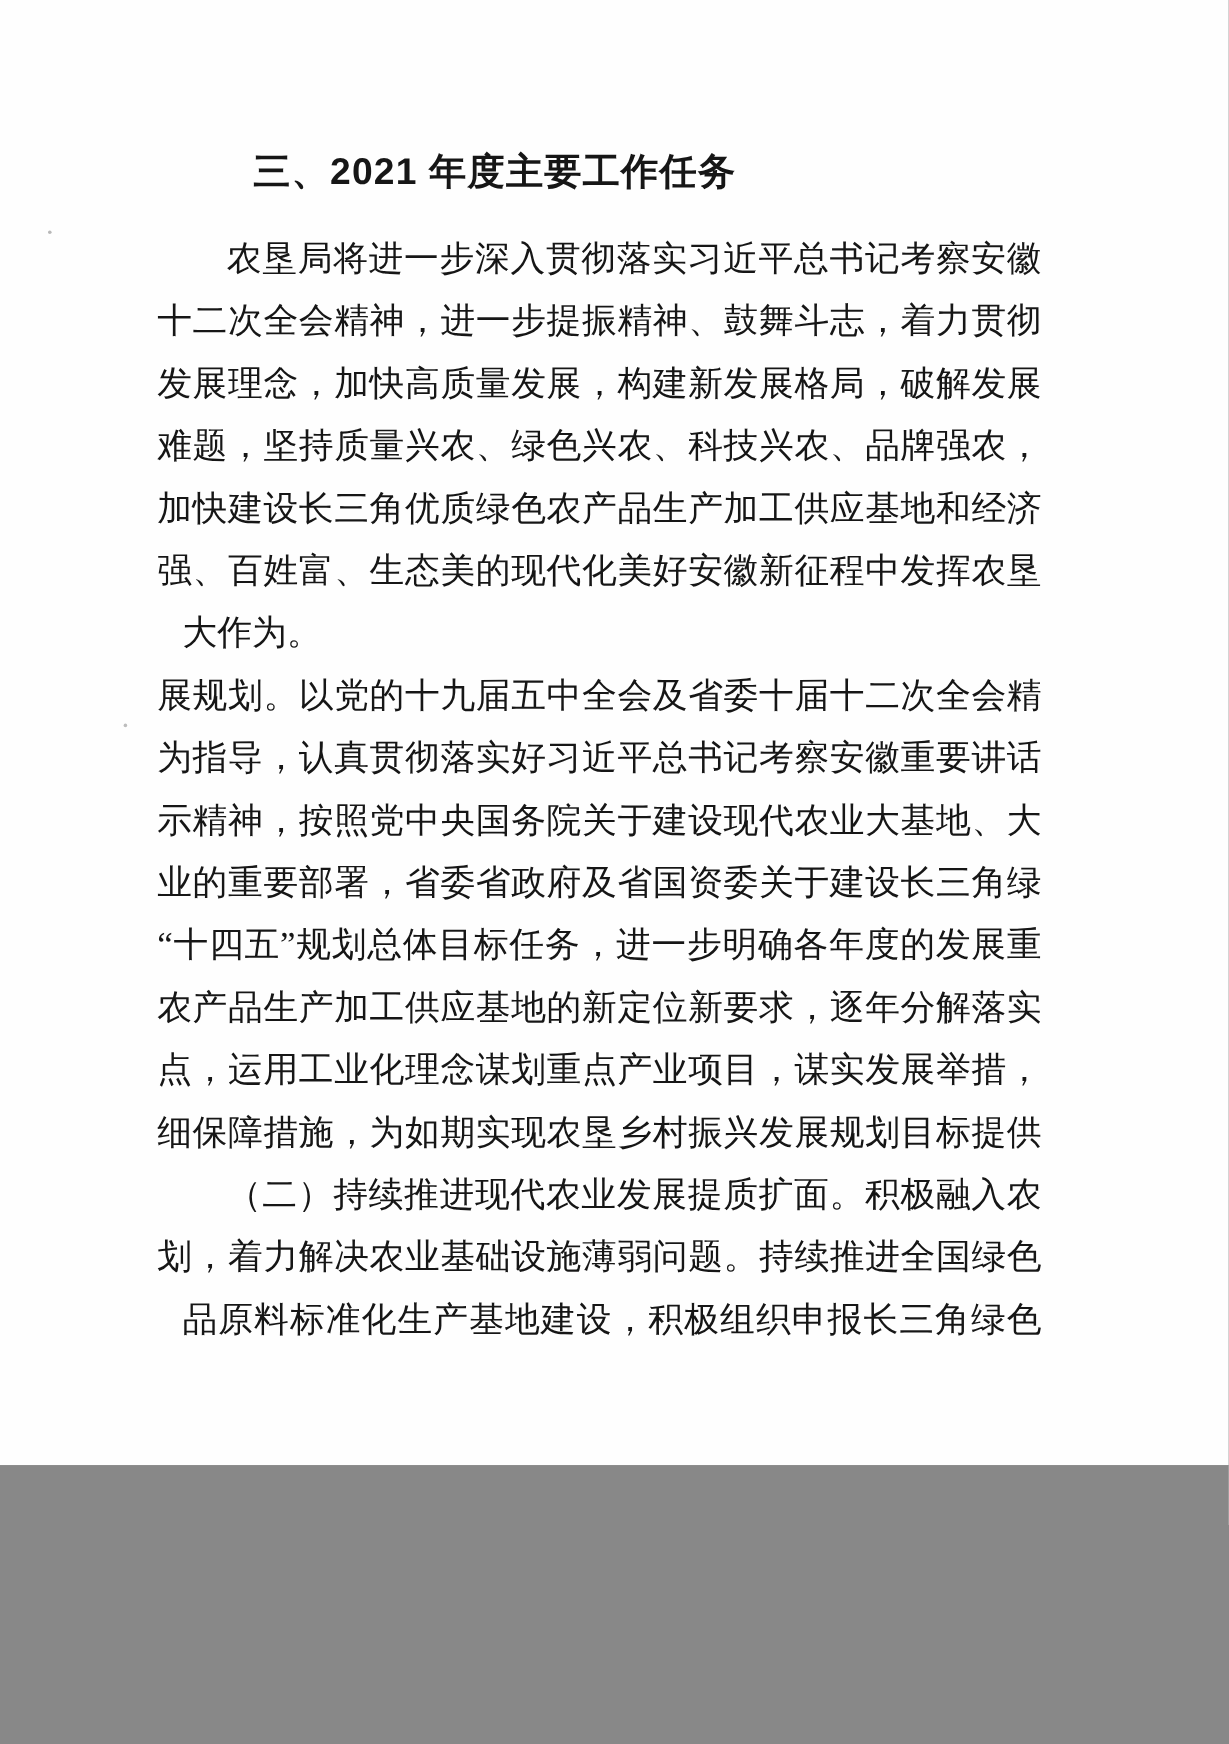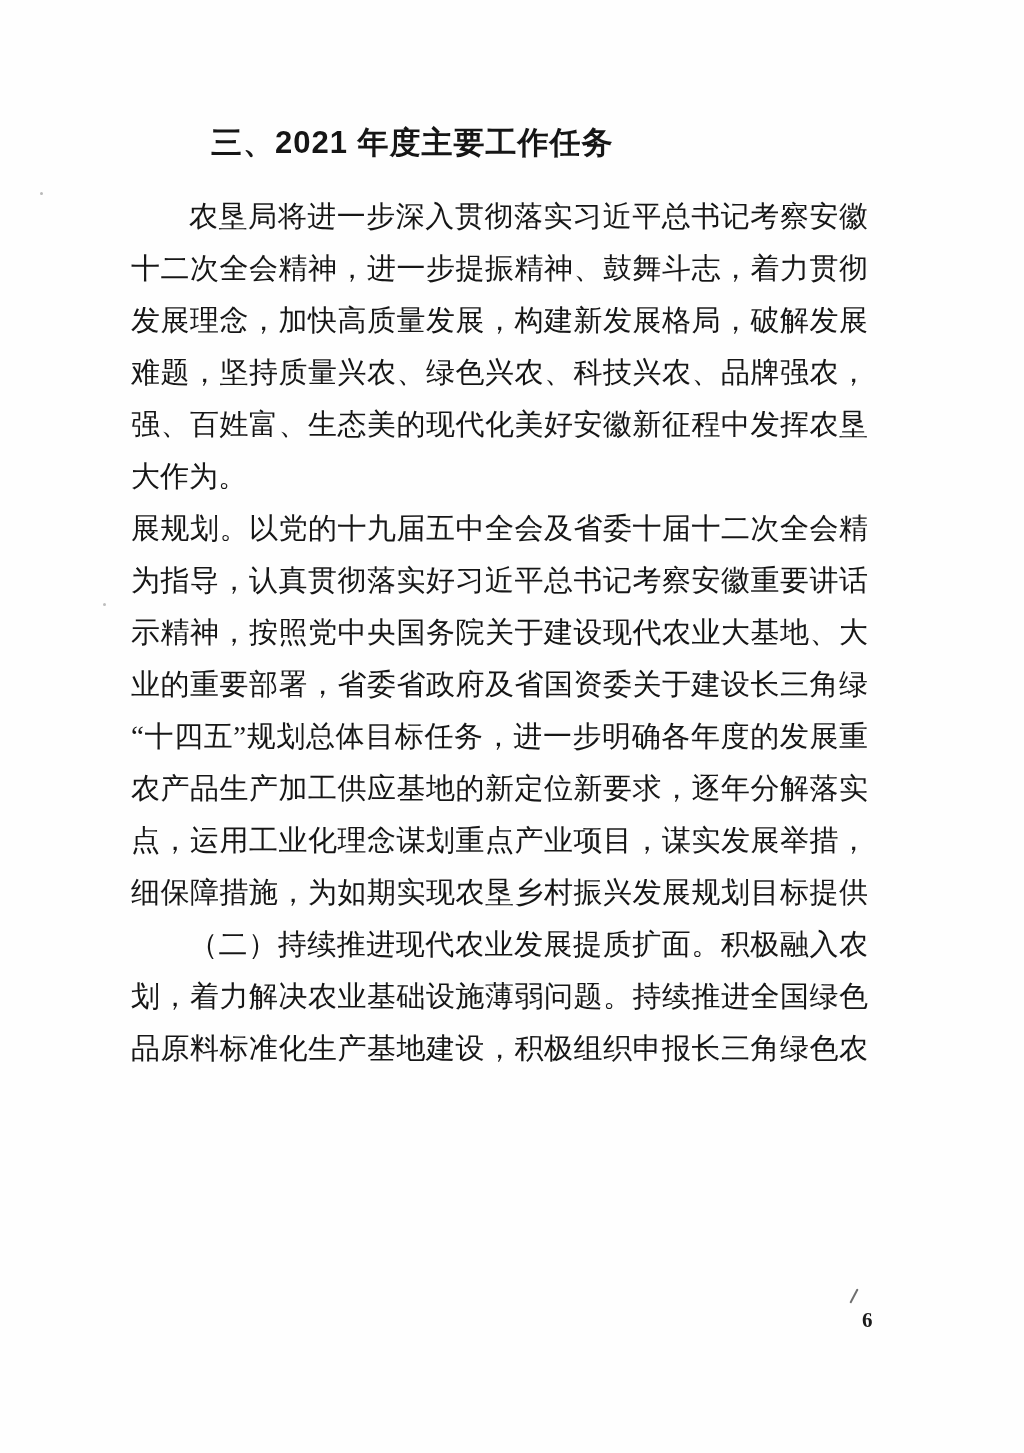--- a/index.html
+++ b/index.html
@@ -3,21 +3,21 @@
 <meta charset="utf-8">
 <style>
   html, body {
     margin: 0;
     padding: 0;
     background: #888;
   }
   .page {
     position: relative;
     width: 1024px;
-    height: 1453px;
+    height: 1221px;
     margin: 0 auto;
     background: #fefefe;
     color: #161616;
     font-family: "Liberation Serif", "DejaVu Serif", serif;
     overflow: hidden;
   }
   .doc-heading {
     position: absolute;
     left: 145px;
     top: 117px;
@@ -41,21 +41,21 @@
   .para { margin: 0; padding: 0; }
   .pline {
     height: 52px;
     line-height: 52px;
     font-size: 29px;
     text-align: justify;
     text-align-last: justify;
     overflow: hidden;
   }
   .pline.first { text-indent: 2em; }
-  .pline.plast { text-align-last: left; }
+  .pline.plast { text-align-last: left; margin-left: 21px; }
   .pline.plast.full { text-align-last: justify; }
   .page-number {
     position: absolute;
     left: 862px;
     top: 1305px;
     font-size: 21px;
     line-height: 30px;
     font-weight: 600;
     color: #1a1a1a;
   }
@@ -92,20 +92,21 @@
 <div class="page">
 
   <div class="doc-heading">三、2021 年度主要工作任务</div>
 
   <div class="doc-body">
       <div class="para">
         <div class="pline first">农垦局将进一步深入贯彻落实习近平总书记考察安徽</div>
         <div class="pline">十二次全会精神，进一步提振精神、鼓舞斗志，着力贯彻新</div>
         <div class="pline">发展理念，加快高质量发展，构建新发展格局，破解发展新</div>
         <div class="pline">难题，坚持质量兴农、绿色兴农、科技兴农、品牌强农，在</div>
+        <div class="pline">加快建设长三角优质绿色农产品生产加工供应基地和经济</div>
         <div class="pline">强、百姓富、生态美的现代化美好安徽新征程中发挥农垦更</div>
         <div class="pline plast">大作为。</div>
       </div>
       <div class="para">
         <div class="pline">展规划。以党的十九届五中全会及省委十届十二次全会精神</div>
         <div class="pline">为指导，认真贯彻落实好习近平总书记考察安徽重要讲话指</div>
         <div class="pline">示精神，按照党中央国务院关于建设现代农业大基地、大产</div>
         <div class="pline">业的重要部署，省委省政府及省国资委关于建设长三角绿色</div>
         <div class="pline">“十四五”规划总体目标任务，进一步明确各年度的发展重</div>
         <div class="pline">农产品生产加工供应基地的新定位新要求，逐年分解落实</div>

